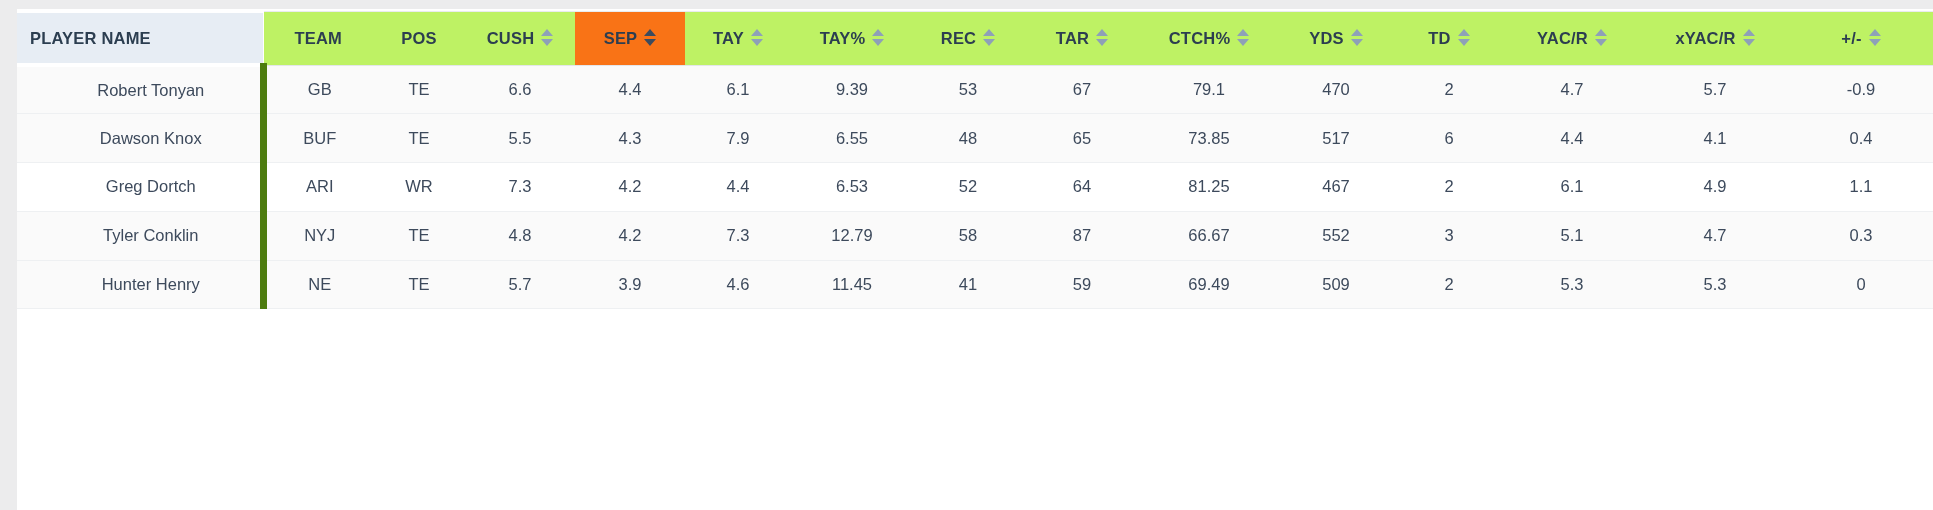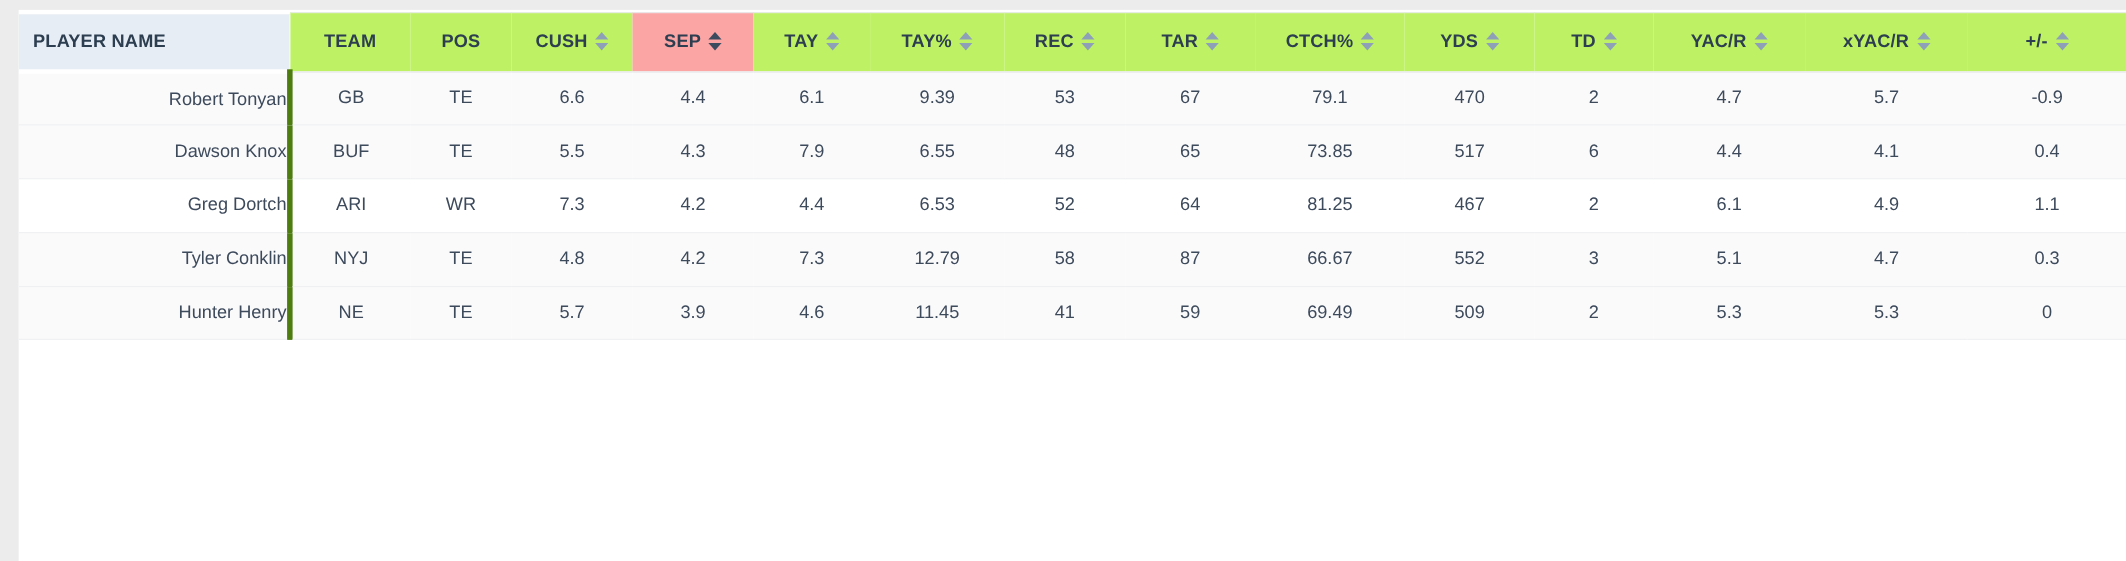--- a/index.html
+++ b/index.html
@@ -60,21 +60,21 @@
     text-align: left;
     padding-left: 13px;
     border-right: 1px solid #ffffff;
     border-top: 4px solid #ffffff;
     border-bottom: 4px solid #ffffff;
   }
   thead th.num-head {
     text-align: center;
   }
   thead th.sorted-head {
-    background: #fca5a5;
+    background: #f97316;
   }
   .head-inner {
     display: inline-flex;
     align-items: center;
     justify-content: center;
     gap: 7px;
     line-height: 1;
   }
   .sort-icon {
     display: inline-flex;
@@ -117,24 +117,24 @@
   }
   tbody td {
     font-size: 16.5px;
     color: #3d4a5c;
     border-bottom: 1px solid #eef0f2;
     padding: 0;
     vertical-align: middle;
     white-space: nowrap;
   }
   tbody td.player-cell {
-    text-align: right;
+    text-align: center;
     padding-left: 25px;
     color: #3d4a5c;
-    border-right: 5px solid #4d7c0f;
+    border-right: 7px solid #4d7c0f;
   }
   tbody td.num-cell {
     text-align: center;
   }
 
   
   col.c-player { width: 246px; }
   col.c-team   { width: 110px; }
   col.c-pos    { width: 92px;  }
   col.c-cush   { width: 110px; }

